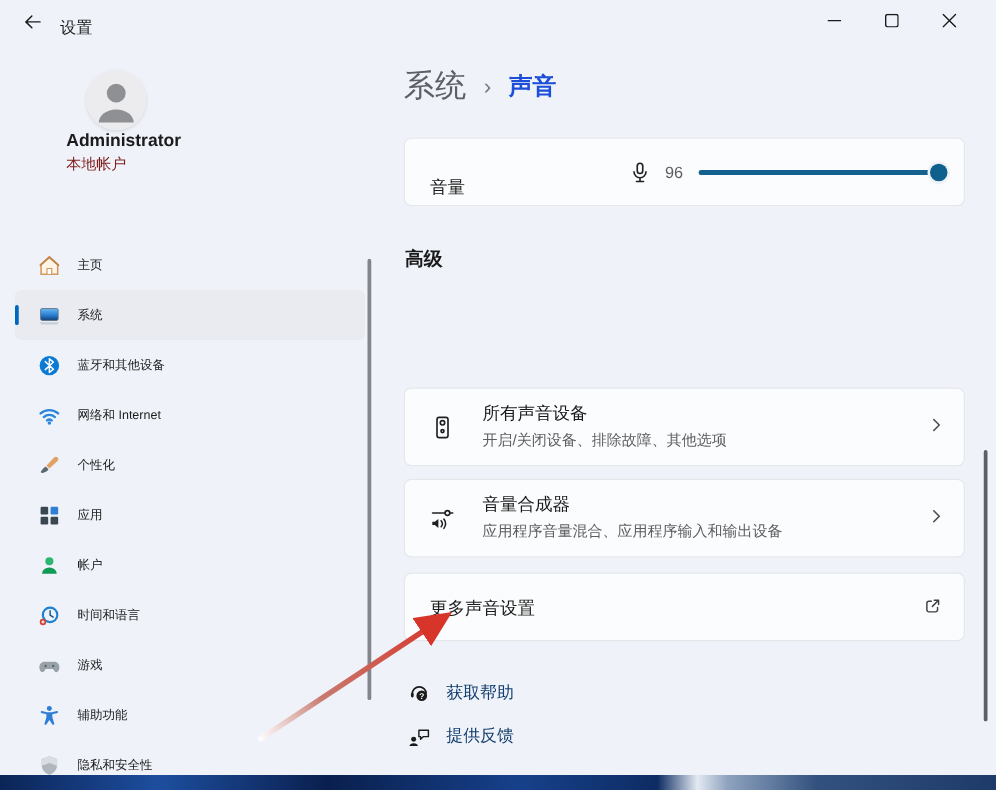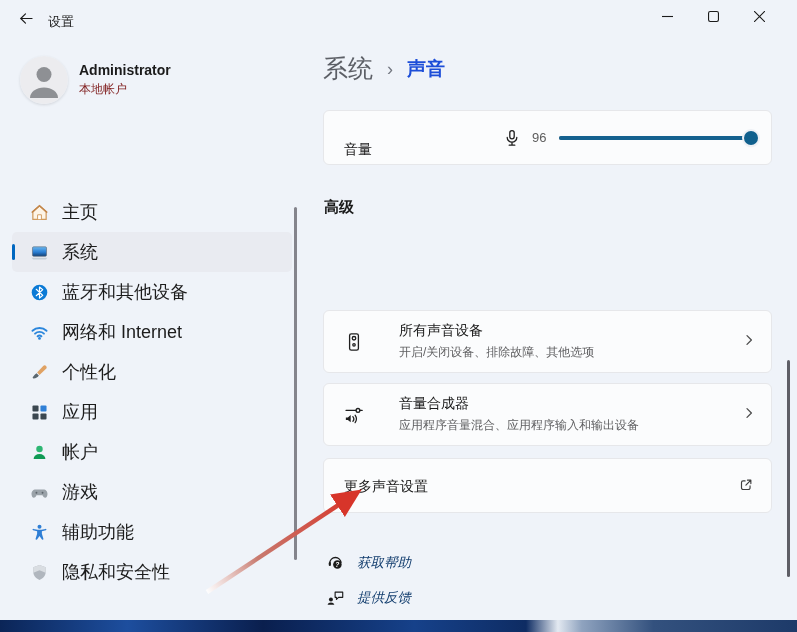--- a/index.html
+++ b/index.html
@@ -13,21 +13,21 @@
   
   .titlebar { position:absolute; top:0; left:0; right:15px; height:40px; }
   .back-btn { position:absolute; left:10px; top:6px; width:32px; height:28px;
     display:flex; align-items:center; justify-content:center; border-radius:4px; cursor:pointer; }
   .app-title { position:absolute; left:48px; top:13px; font-size:13px; color:#1b1b1b; }
   .win-controls { position:absolute; right:0; top:0; height:32px; display:flex; }
   .win-btn { width:46px; height:32px; display:flex; align-items:center; justify-content:center; }
 
   
   .sidebar { position:absolute; left:0; top:40px; width:305px; bottom:0; }
-  .profile { position:absolute; left:20px; top:16px; display:flex; align-items:center; }
+  .profile { position:absolute; left:42px; top:16px; display:flex; align-items:center;flex-direction:column; }
   .avatar { width:48px; height:48px; border-radius:50%; overflow:hidden; flex:0 0 auto;
     box-shadow:0 1px 3px rgba(0,0,0,.12); }
   .profile-text { margin-left:11px; }
   .profile-name { font-size:14px; font-weight:700; color:#1b1b1b; }
   .profile-type { font-size:12px; color:#7f1d1d; margin-top:3px; }
 
   .searchbox { position:absolute; left:20px; top:101px; width:268px; height:27px;
     background:#ffffff; border:1px solid #d8d8dc; border-bottom:1px solid #86868c;
     border-radius:4px; display:flex; align-items:center; }
   .searchbox input { flex:1; border:none; outline:none; background:transparent;
@@ -36,21 +36,21 @@
   .search-ic { width:26px; display:flex; justify-content:center; }
 
   .nav { position:absolute; left:12px; top:152px; width:280px; }
   .nav-item { position:relative; height:40px; display:flex; align-items:center;
     border-radius:5px; padding-left:17px; cursor:pointer; }
   .nav-item.sel { background:#e9ebf1; }
   .nav-item .ind { display:none; }
   .nav-item.sel .ind { display:block; position:absolute; left:0; top:12px; width:3px; height:16px;
     border-radius:2px; background:#0067c0; }
   .nav-ic { width:20px; height:20px; display:flex; align-items:center; justify-content:center; flex:0 0 auto; }
-  .nav-label { margin-left:13px; font-size:18px; color:#1c1c1c; white-space:nowrap; }
+  .nav-label { margin-left:13px; font-size:10px; color:#1c1c1c; white-space:nowrap; }
 
   .side-scrollbar { position:absolute; left:294px; top:167px; width:3px; height:353px;
     background:#84848c; border-radius:2px; }
 
   
   .main { position:absolute; left:323px; top:40px; width:449px; bottom:0; }
   .breadcrumb { position:absolute; top:12px; left:0; display:flex; align-items:center; }
   .bc-parent { font-size:25px; color:#5c5f66; cursor:pointer; }
   .bc-sep { font-size:18px; color:#737780; margin:2px 14px 0 14px; }
   .bc-current { font-size:19px; font-weight:600; color:#1d4ed8; }
@@ -69,31 +69,31 @@
 
   .adv-heading { position:absolute; top:158px; left:1px; font-size:15px; font-weight:700; color:#191919; }
 
   .card-trouble { top:188px; height:70px; }
   .trouble-label { position:absolute; left:20px; top:26px; font-size:14px; }
   .trouble-link { position:absolute; top:26px; font-size:14px; font-weight:700; color:#0a5a82; cursor:pointer; }
   .link-out { left:230px; } .link-in { left:345px; }
   .card-devices { top:270px; height:63px; }
   .card-mixer { top:343px; height:63px; }
   .row-ic { position:absolute; left:19px; top:20px; }
-  .row-text { position:absolute; left:62px; top:11px;margin-left:13px; }
+  .row-text { position:absolute; left:62px; top:11px; }
   .row-title { font-size:14px; color:#1a1a1a; }
   .row-sub { font-size:12px; color:#5e5e60; margin-top:4px; white-space:nowrap; }
   .row-chevron { position:absolute; right:14px; top:21px; }
 
   .card-more { top:418px; height:55px;text-align:right; }
   .more-label { position:absolute; left:20px; top:19px; font-size:14px; }
   .more-ic { position:absolute; right:16px; top:17px; }
 
   .footer { position:absolute; left:2px; top:505px; }
-  .foot-link { height:35px; display:flex; align-items:center; cursor:pointer;font-style:italic; }
+  .foot-link { height:35px; display:flex; cursor:pointer; }
   .foot-ic { width:20px; display:flex; justify-content:center; }
   .foot-label { margin-left:12px; font-size:13.5px; color:#123d6e; }
 
   .main-scrollbar { position:absolute; left:787px; top:360px; width:3px; height:217px;
     background:#5e5e66; border-radius:2px; }
 
   
   .arrow-overlay { position:absolute; left:180px; top:470px; width:200px; height:140px;
     pointer-events:none; z-index:50; }
   .desktop-strip { position:absolute; left:0; right:0; bottom:0; height:12px; z-index:40;
@@ -228,20 +228,33 @@
       </div>
       <div class="nav-item">
 
         <span class="nav-ic">
           <svg width="19" height="19" viewBox="0 0 20 20">
               <circle cx="10" cy="6.3" r="3.4" fill="#2db673"></circle>
               <path d="M3.8 16.8 a6.2 5.2 0 0 1 12.4 0 Z" fill="#0f9a55"></path>
             </svg>
         </span>
         <span class="nav-label">帐户</span>
+      </div>
+      <div class="nav-item">
+
+        <span class="nav-ic">
+          <svg width="19" height="19" viewBox="0 0 20 20">
+              <circle cx="10.6" cy="9.4" r="7" fill="#1f7fd0"></circle>
+              <circle cx="10.6" cy="9.4" r="5.2" fill="#eaf3fc"></circle>
+              <path d="M10.6 5.9 v3.7 l2.6 1.6" stroke="#1b4f7e" stroke-width="1.2" fill="none" stroke-linecap="round"></path>
+              <circle cx="4.6" cy="15.4" r="2.7" fill="#d04438"></circle>
+              <path d="M3.3 15.4 h2.6 M4.6 14.1 v2.6" stroke="#fff" stroke-width=".9"></path>
+            </svg>
+        </span>
+        <span class="nav-label">时间和语言</span>
       </div>
       <div class="nav-item">
 
         <span class="nav-ic">
           <svg width="19" height="19" viewBox="0 0 20 20">
               <path d="M6 6.8 h8 c2.8 0 4.6 2.2 4.4 5 -.1 2-1 3.7-2.4 3.7 -1.1 0-1.8-.8-2.4-1.8 l-.5-.8 H6.9 l-.5.8 c-.6 1-1.3 1.8-2.4 1.8 -1.4 0-2.3-1.7-2.4-3.7 C1.4 9 3.2 6.8 6 6.8 Z" fill="#9aa2a9"></path>
               <circle cx="6.8" cy="10.3" r="1" fill="#5d656c"></circle>
               <circle cx="13.2" cy="10.3" r="1" fill="#5d656c"></circle>
             </svg>
         </span>

